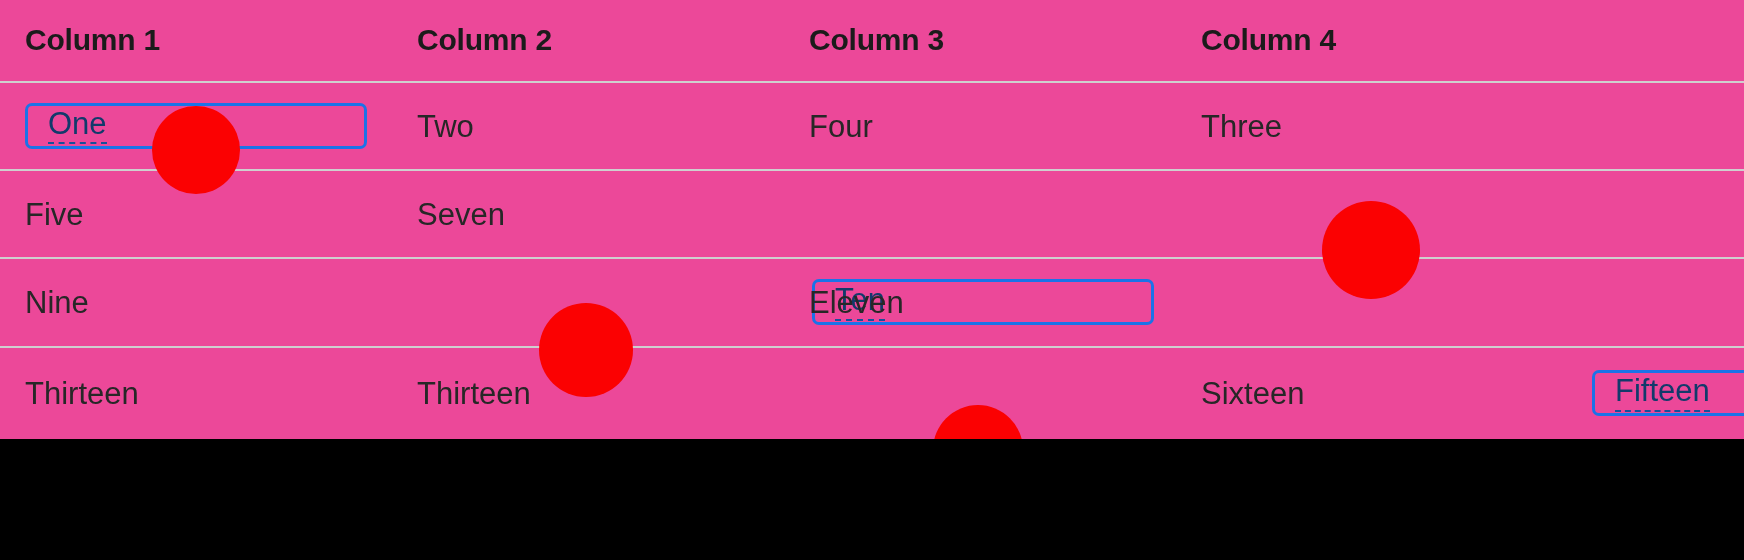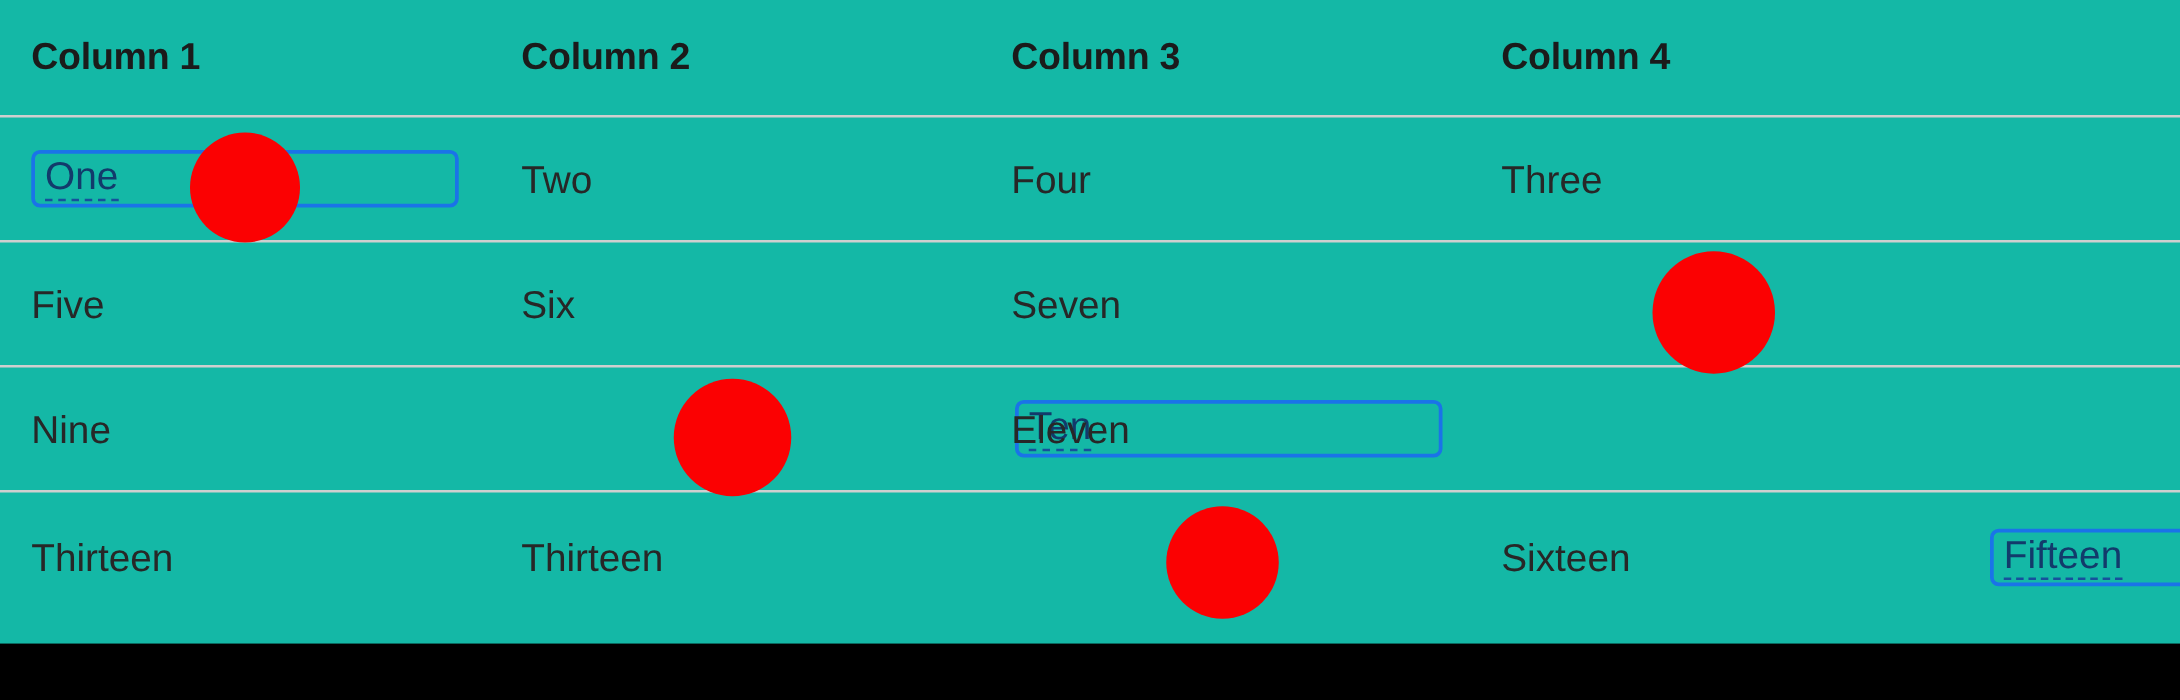--- a/index.html
+++ b/index.html
@@ -8,22 +8,22 @@
     padding: 0;
     background: #000000;
   }
   body {
     font-family: "Liberation Sans", sans-serif;
     -webkit-font-smoothing: antialiased;
   }
   #stage {
     position: relative;
     width: 1744px;
-    height: 515px;
-    background: #14b8a6;
+    height: 439px;
+    background: #ec4899;
     overflow: hidden;
   }
 
   
   #table-root {
     position: absolute;
     inset: 0;
     display: flex;
     flex-direction: column;
   }
@@ -89,21 +89,21 @@
     left: 25px;
     top: 50%;
     transform: translateY(-50%);
     width: 342px;
     height: 46px;
     box-sizing: border-box;
     border: 3px solid #1a73e8;
     border-radius: 7px;
     display: flex;
     align-items: center;
-    padding-left: 8px;
+    padding-left: 20px;
     pointer-events: auto;
   }
   .focus-box .cell-text {
     color: #123a6b;
     border-bottom: 2px dashed #16509c;
     padding-bottom: 2px;
     line-height: 1.05;
   }
 
   
@@ -165,23 +165,20 @@
       <div class="t-cell">
         <span class="cell-text">Three</span>
       </div>
     </div>
 
     <div class="t-row body-row">
       <div class="t-cell">
         <span class="cell-text">Five</span>
       </div>
       <div class="t-cell">
-        <span class="cell-text">Six</span>
-      </div>
-      <div class="t-cell">
         <span class="cell-text">Seven</span>
       </div>
       <div class="t-cell is-selected">
         
       </div>
     </div>
 
     <div class="t-row body-row">
       <div class="t-cell">
         <span class="cell-text">Nine</span>

